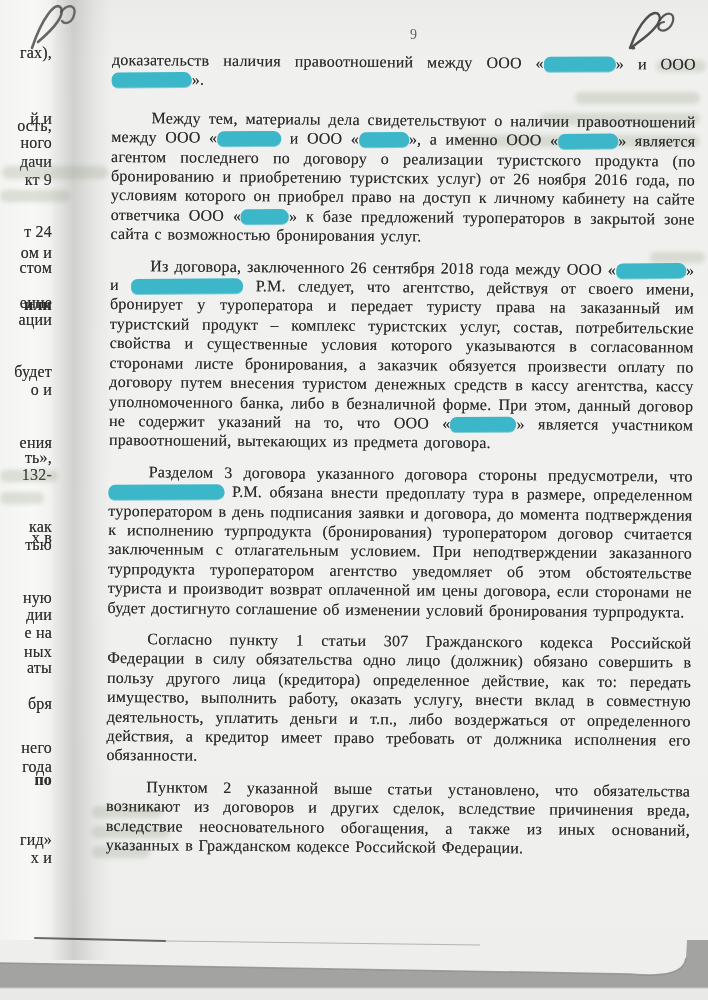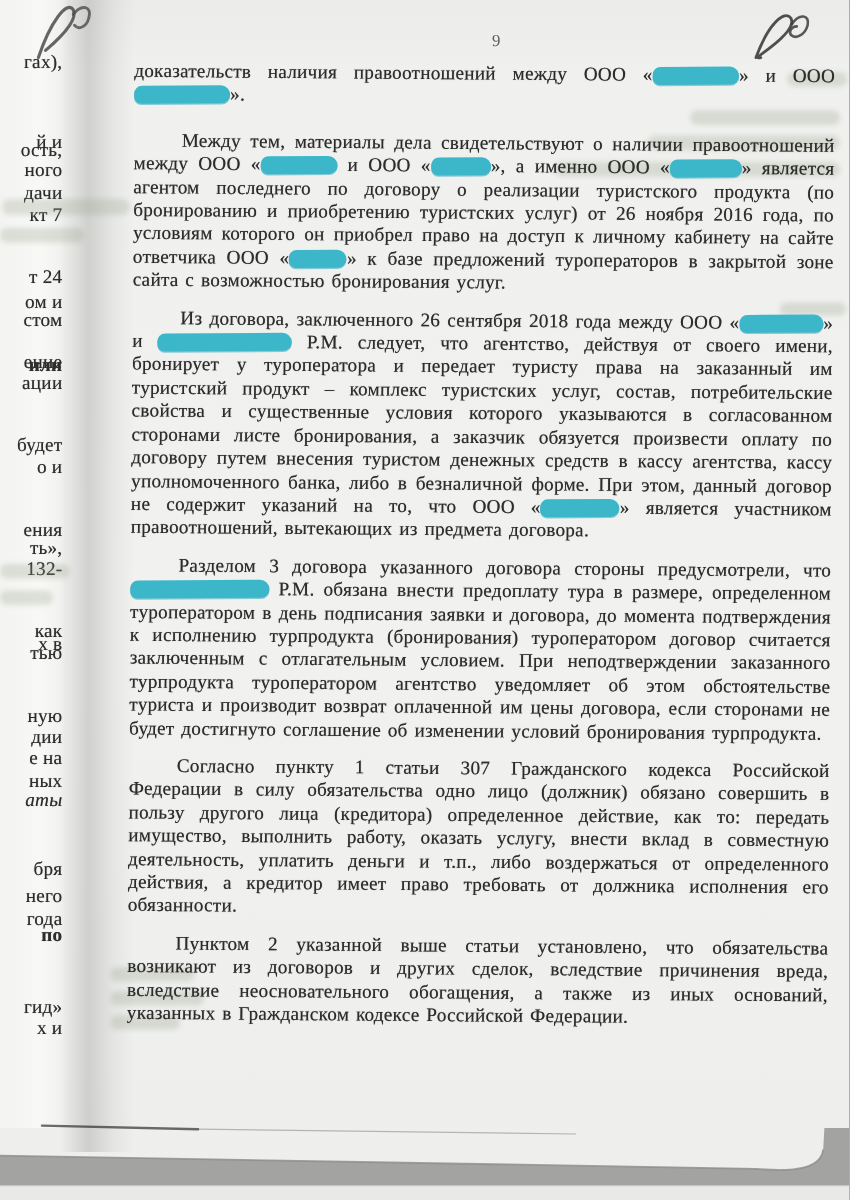--- a/index.html
+++ b/index.html
@@ -62,41 +62,41 @@
 <body>
 
 <div class="scan">
 
   <div class="prev-strip">
       <span class="frag" style="top: 44px;">гах),</span>
       <span class="frag" style="top: 98px; margin-top: 12px;">й и</span>
       <span class="frag" style="top: 117px;">ость,</span>
       <span class="frag" style="top: 134px;">ного</span>
       <span class="frag" style="top: 153px;">дачи</span>
-      <span class="frag" style="top: 171px;">кт 7</span>
+      <span class="frag" style="top: 171px;">кт 9</span>
       <span class="frag" style="top: 223px;">т 24</span>
       <span class="frag" style="top: 244px; margin-left: 32px;">ом и</span>
       <span class="frag" style="top: 259px;">стом</span>
       <span class="frag" style="top: 294px;">ение</span>
       <span class="frag" style="top: 296px; font-weight: bold;">или</span>
       <span class="frag" style="top: 311px;">ации</span>
       <span class="frag" style="top: 363px;">будет</span>
       <span class="frag" style="top: 381px;">о и</span>
       <span class="frag" style="top: 434px;">ения</span>
       <span class="frag" style="top: 449px;">ть»,</span>
       <span class="frag" style="top: 466px;">132-</span>
       <span class="frag" style="top: 489px; margin-top: 40px;">х в</span>
       <span class="frag" style="top: 518px;">как</span>
       <span class="frag" style="top: 536px;">тью</span>
       <span class="frag" style="top: 589px;">ную</span>
       <span class="frag" style="top: 606px;">дии</span>
       <span class="frag" style="top: 624px;">е на</span>
       <span class="frag" style="top: 643px;">ных</span>
-      <span class="frag" style="top: 659px; font-style: italic;">аты</span>
-      <span class="frag" style="top: 716px;">бря</span>
+      <span class="frag" style="top: 659px;">аты</span>
+      <span class="frag" style="top: 695px;">бря</span>
       <span class="frag" style="top: 739px;">него</span>
       <span class="frag" style="top: 758px;">года</span>
       <span class="frag" style="top: 771px; font-weight: bold;">по</span>
       <span class="frag" style="top: 831px;">гид»</span>
       <span class="frag" style="top: 849px;">х и</span>
     </div>
   <div class="fold-shadow"></div>
 
   <div id="smudges">
       <div class="smudge" style="left: 575px; top: 92px; width: 125px; height: 12px;"></div>

